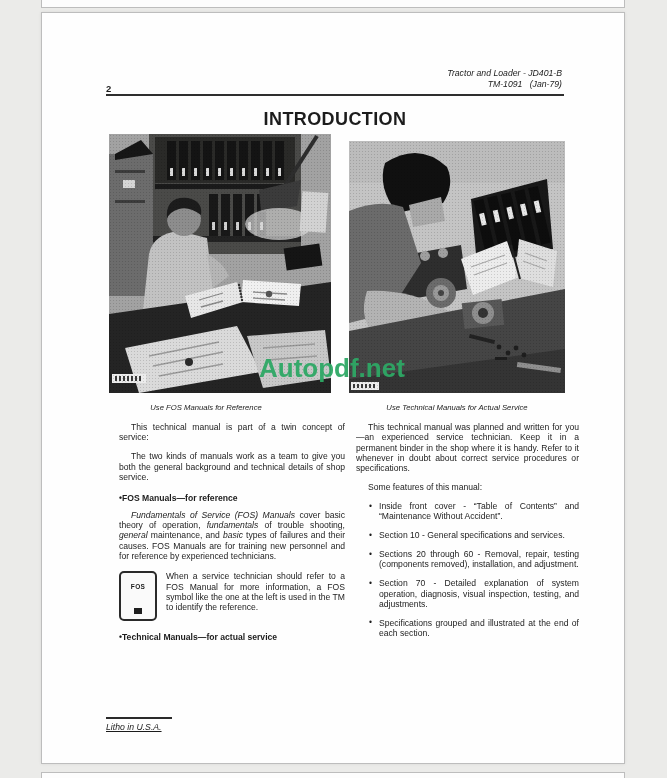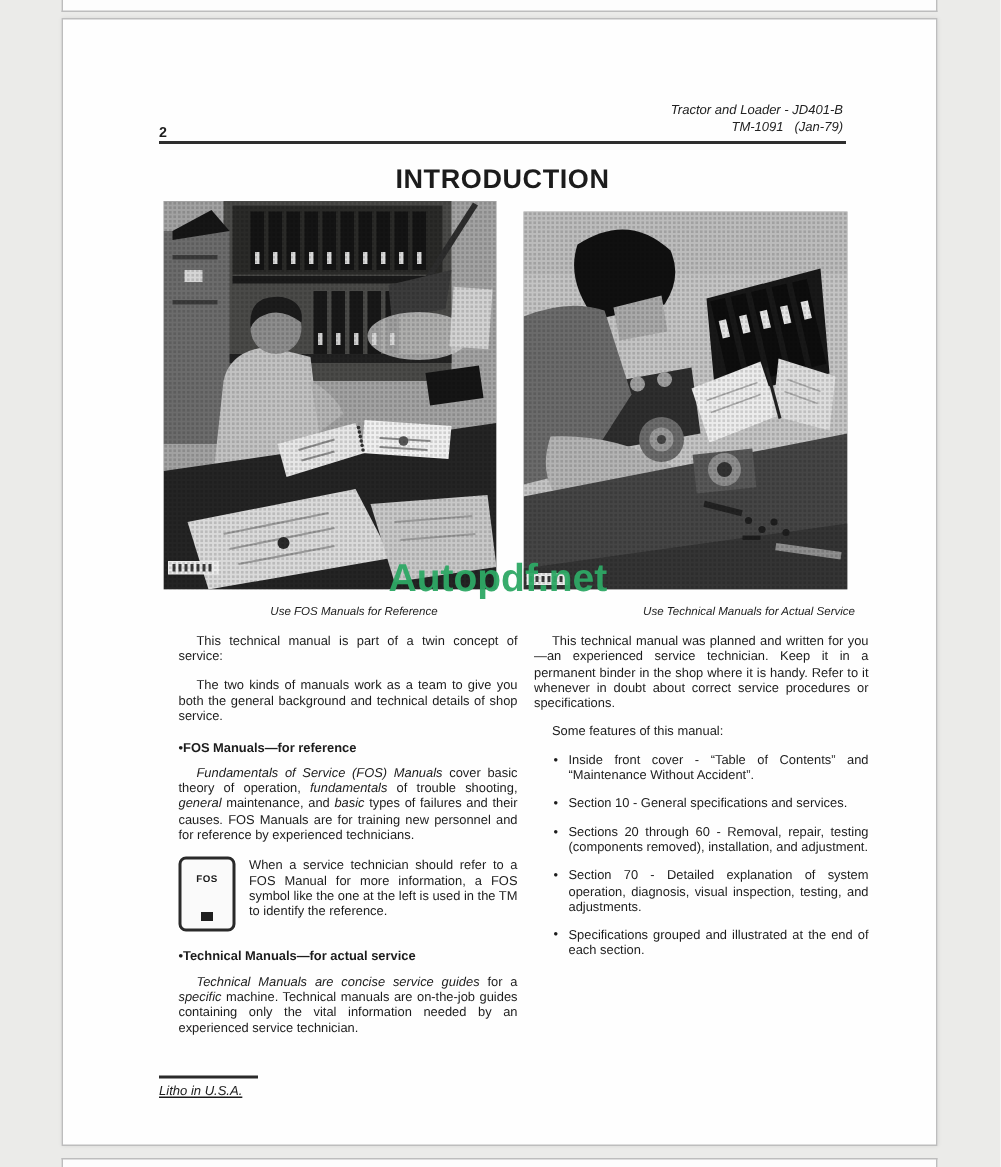--- a/index.html
+++ b/index.html
@@ -28,41 +28,41 @@
     font-weight:bold;font-size:18px;letter-spacing:.4px;}
   .photo{position:absolute;overflow:hidden;background:#a5a5a5;}
   .photo svg{display:block;width:100%;height:100%;}
   .photo::after{content:"";position:absolute;inset:0;
     background-image:radial-gradient(rgba(0,0,0,0.14) 1px,transparent 1px);
     background-size:3px 3px;}
   .photo-left{left:67px;top:121px;width:222px;height:259px;}
   .photo-right{left:307px;top:128px;width:216px;height:252px;}
   .cap{position:absolute;top:390px;text-align:center;font-style:italic;
     font-size:7.7px;color:#222;}
-  .cap-left{left:78px;width:232px;}
-  .cap-right{left:302px;width:226px;text-align:right;}
+  .cap-left{left:48px;width:232px;}
+  .cap-right{left:302px;width:226px;}
   .col{position:absolute;top:409px;font-size:8.6px;line-height:10.35px;margin-left:13px;}
   .col-left{left:64px;width:226px;}
   .col-right{left:301px;width:223px;}
   .col p{margin:0 0 8.5px;text-align:justify;text-indent:12px;}
   .h{font-weight:bold;text-indent:0 !important;margin:11px 0 6px !important;text-align:center;}
   .i{font-style:italic;}
   .fosrow{display:flex;gap:9px;margin:10px 0 9px;}
   .fosbox{flex:none;width:34px;height:46px;border:2px solid #2a2a2a;border-radius:5px;
     position:relative;background:#fafafa;}
   .fosbox .foslbl{position:absolute;top:9px;left:0;width:100%;text-align:center;
     font-size:6.5px;font-weight:bold;letter-spacing:.3px;color:#1a1a1a;}
   .fosbox .fosdot{position:absolute;bottom:5px;left:50%;margin-left:-4px;width:8px;height:6px;background:#1f1f1f;}
   .fosrow .fostxt{flex:1;text-align:justify;}
   ul.feat{list-style:none;margin:0 0 0 13px;padding:0;}
   ul.feat li{position:relative;padding-left:10px;margin-bottom:8.5px;text-align:justify;}
   ul.feat li::before{content:"\2022";position:absolute;left:0;top:-0.5px;}
   .litho-rule{position:absolute;left:64px;top:704px;width:66px;height:1.5px;background:#2a2a2a;}
   .litho{position:absolute;left:64px;top:709px;font-style:italic;font-size:8.7px;text-decoration:underline;}
-  .watermark{position:absolute;left:217px;top:357px;font-size:26px;font-weight:bold;
+  .watermark{position:absolute;left:217px;top:340px;font-size:26px;font-weight:bold;
     letter-spacing:0;opacity:.95;z-index:5;}
 </style>
 </head>
 <body>
 
 <div class="page-edge edge-top"></div>
 
 <div class="page">
 
   <div class="pgnum">2</div>
@@ -238,21 +238,20 @@
     <p class="h">•FOS Manuals—for reference</p>
     <p><span class="i">Fundamentals of Service (FOS) Manuals</span><span> cover basic theory of operation, </span><span class="i">fundamentals</span><span> of trouble shooting, </span><span class="i">general</span><span> maintenance, and </span><span class="i">basic</span><span> types of failures and their causes. FOS Manuals are for training new personnel and for reference by experienced technicians.</span></p>
     <div class="fosrow">
       <div class="fosbox">
         <div class="foslbl">FOS</div>
         <div class="fosdot"></div>
       </div>
       <div class="fostxt">When a service technician should refer to a FOS Manual for more information, a FOS symbol like the one at the left is used in the TM to identify the reference.</div>
     </div>
     <p class="h">•Technical Manuals—for actual service</p>
-    <p><span class="i">Technical Manuals are concise service guides</span><span> for a </span><span class="i">specific</span><span> machine. Technical manuals are on-the-job guides containing only the vital information needed by an experienced service technician.</span></p>
   </div>
 
   <div class="col col-right">
     <p>This technical manual was planned and written for you—an experienced service technician. Keep it in a permanent binder in the shop where it is handy. Refer to it whenever in doubt about correct service procedures or specifications.</p>
     <p>Some features of this manual:</p>
     <ul class="feat">
       <li>Inside front cover - “Table of Contents” and “Maintenance Without Accident”.</li>
       <li>Section 10 - General specifications and services.</li>
       <li>Sections 20 through 60 - Removal, repair, testing (components removed), installation, and adjustment.</li>
       <li>Section 70 - Detailed explanation of system operation, diagnosis, visual inspection, testing, and adjustments.</li>

